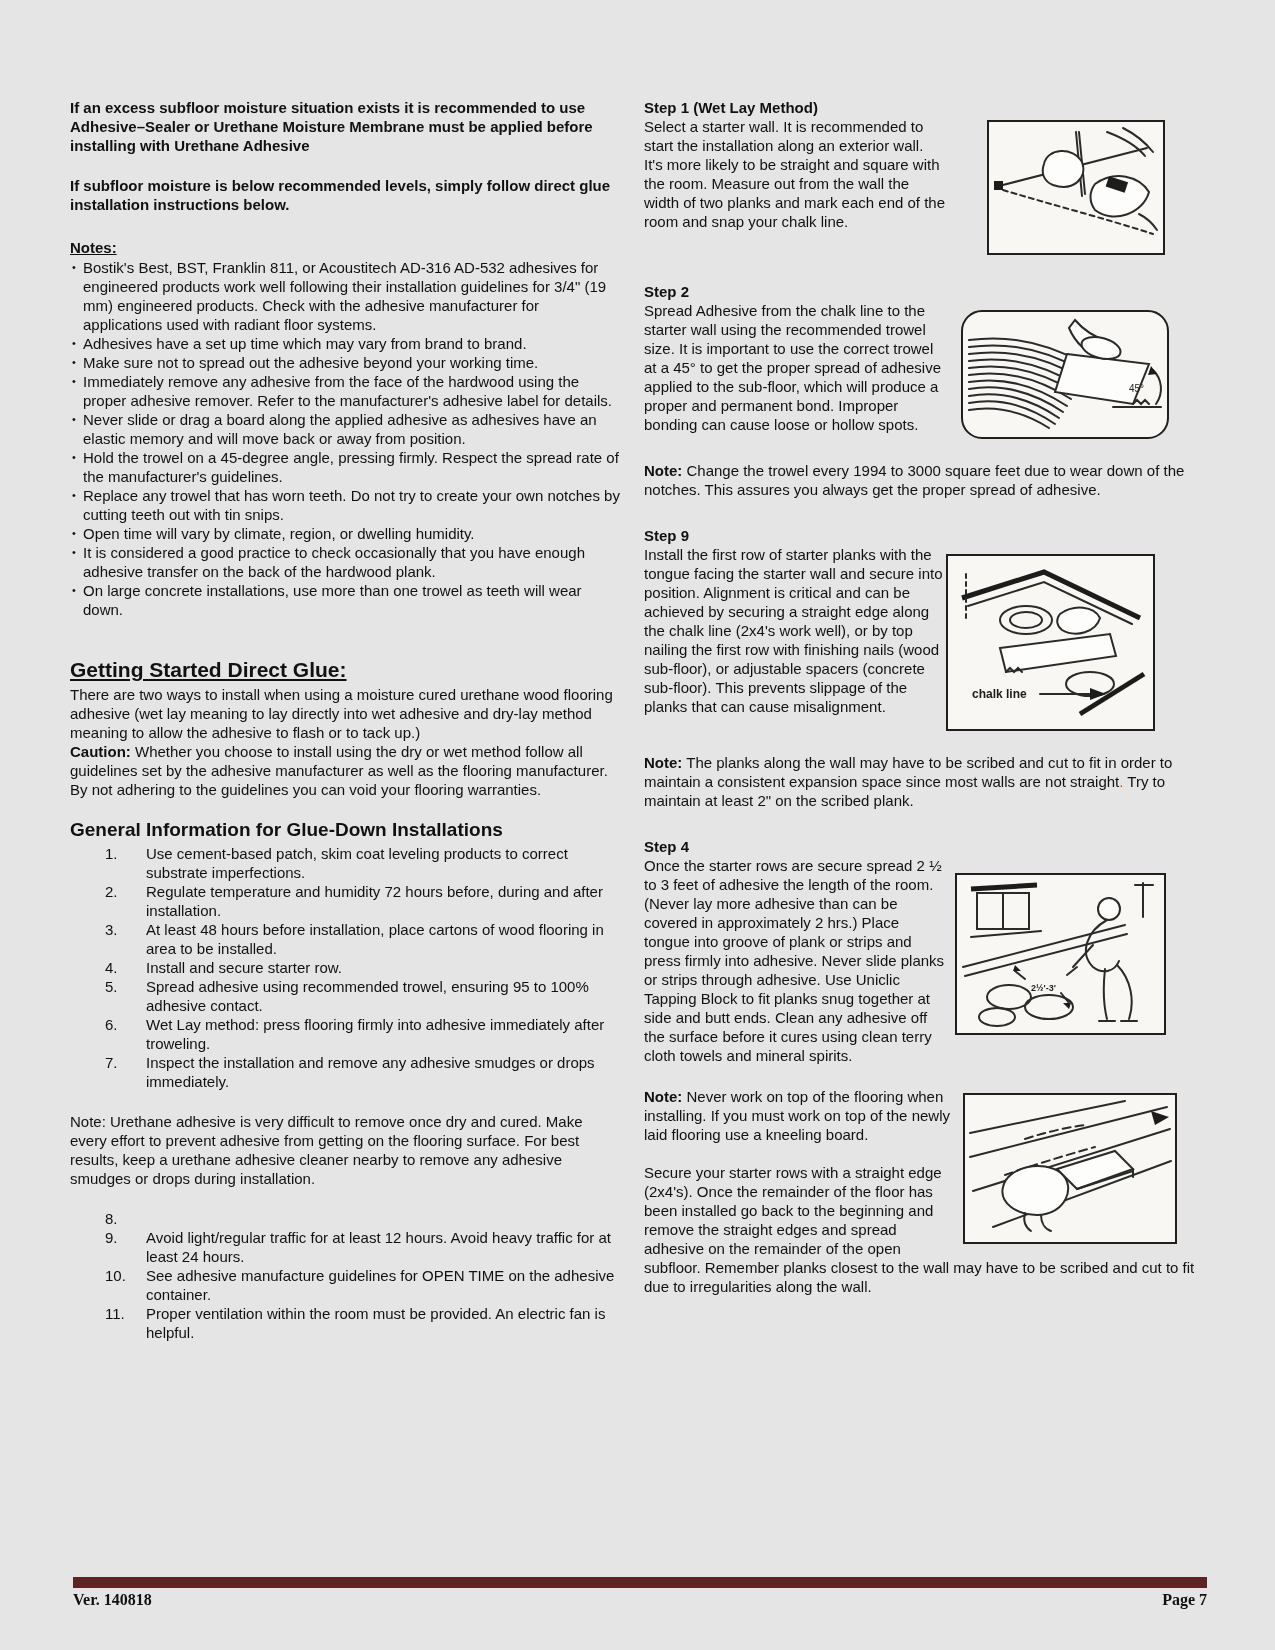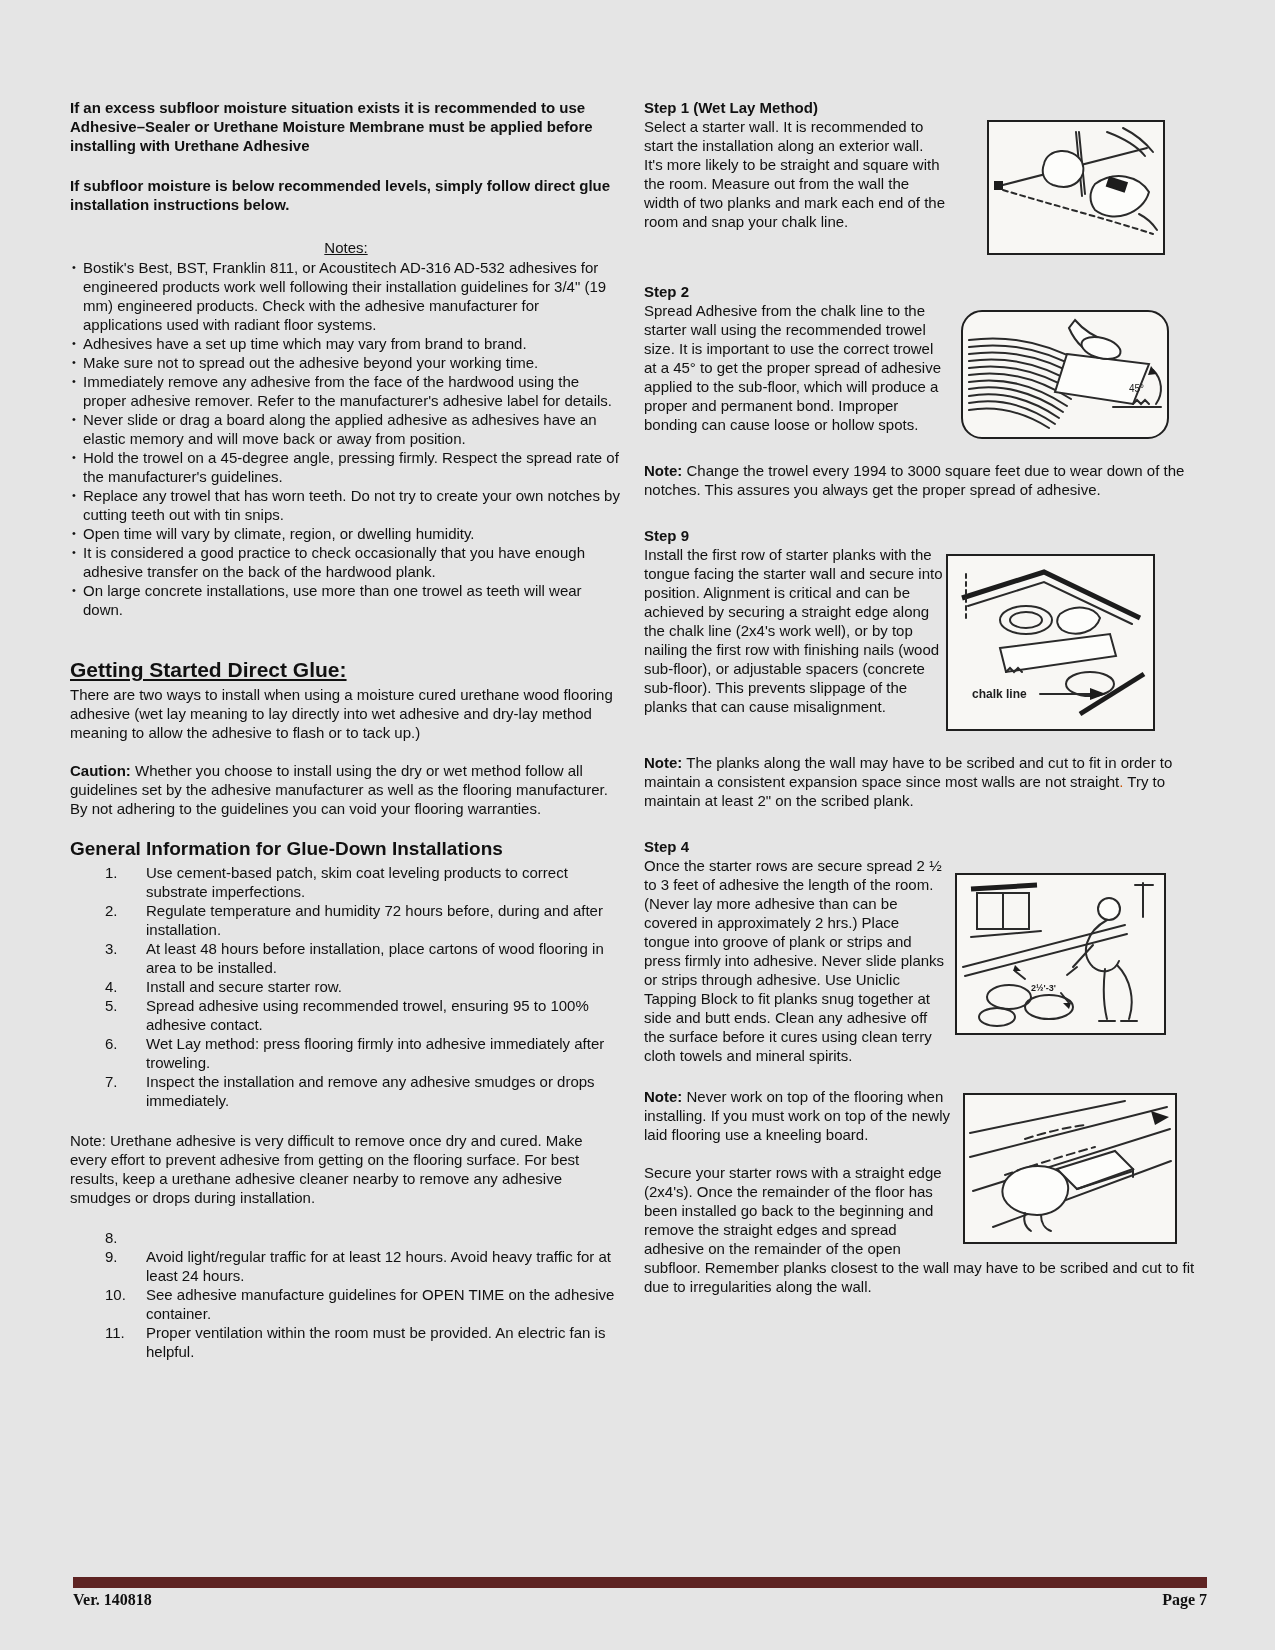--- a/index.html
+++ b/index.html
@@ -18,30 +18,30 @@
     position:absolute; top:98px; left:70px; right:68px;
     display:flex; gap:22px;
   }
   .col-left  { width:552px; flex:0 0 552px; }
   .col-right { flex:1 1 auto; }
 
   .b { font-weight:bold; }
   .intro { font-weight:bold; margin-bottom:21px; }
   .intro2 { font-weight:bold; margin-bottom:24px; }
 
-  .notes-heading { font-weight:normal; text-decoration:underline; margin-bottom:1px;text-align:center; }
+  .notes-heading { font-weight:bold; text-decoration:underline; margin-bottom:1px; }
   ul.notes { list-style:none; margin-bottom:38px; }
   ul.notes li { position:relative; padding-left:13px; }
   ul.notes li .marker { position:absolute; left:2px; top:0; font-size:11px; }
 
   .gs-heading {
     font-size:21px; line-height:25px; font-weight:bold;
     text-decoration:underline; margin-bottom:3px;
   }
-  .caution { margin-top:19px; margin-bottom:19px; }
+  .caution { margin-bottom:19px; }
 
   .gi-heading { font-size:19px; line-height:24px; font-weight:bold; margin-top:14px; margin-bottom:2px; }
   ol.numlist { list-style:none; }
   ol.numlist li { display:grid; grid-template-columns:41px auto; padding-left:35px; }
   .midnote { margin-top:21px; margin-bottom:21px; }
 
   
   .step { display:flex; align-items:flex-start; }
   .step-text { width:302px; flex:0 0 302px; }
   .step-head { font-weight:bold; }

